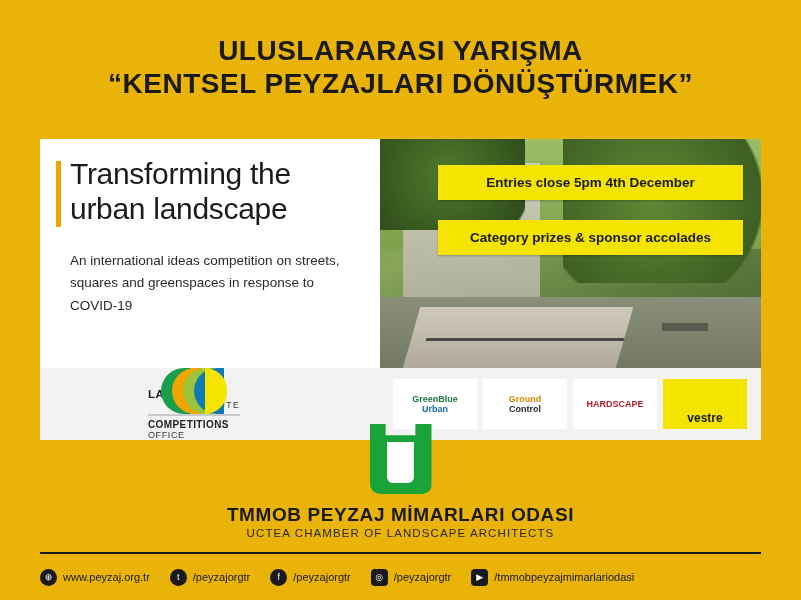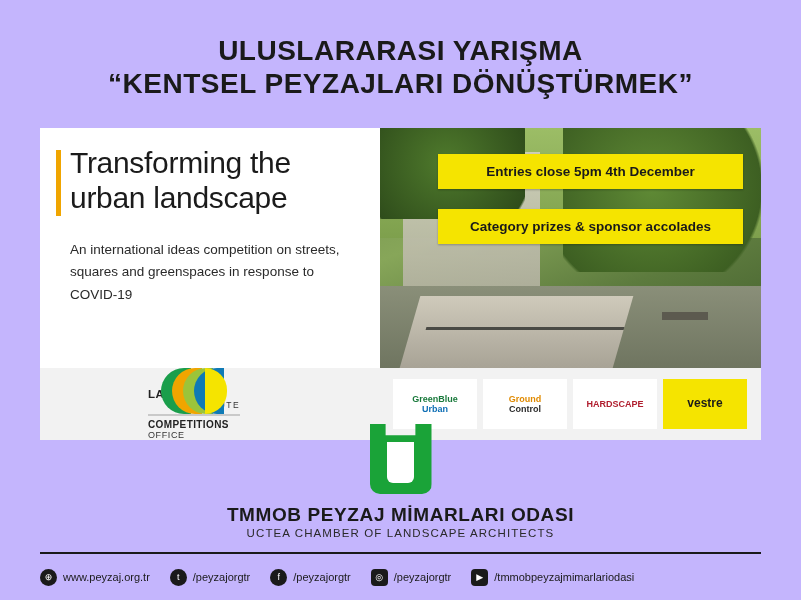--- a/index.html
+++ b/index.html
@@ -5,41 +5,41 @@
   * { box-sizing: border-box; margin: 0; padding: 0; }
   html, body {
     width: 801px; height: 600px;
     background: #ffffff;
     font-family: "Liberation Sans", sans-serif;
     overflow: hidden;
   }
   .page {
     position: relative;
     width: 801px; height: 600px;
-    background: #c4b5fd;
+    background: #eab308;
   }
 
   
   .header {
     padding-top: 34px;
     text-align: center;
   }
   .header-line {
     font-weight: bold;
     color: #1a1a1a;
     letter-spacing: 0.5px;
     line-height: 1.18;
   }
   .header-line-1 { font-size: 28px; }
   .header-line-2 { font-size: 28px; }
 
   
   .poster {
     position: absolute;
-    left: 40px; top: 128px;
+    left: 40px; top: 139px;
     width: 721px; height: 240px;
     background: #ffffff;
     display: flex;
   }
   .poster-left {
     width: 340px;
     position: relative;
     padding: 18px 16px 10px 30px;
     background: #ffffff;
   }
@@ -198,21 +198,21 @@
     text-align: center;
     line-height: 1.15;
     padding: 3px;
   }
   .tile.greenblue { color: #1a7a3c; }
   .tile.greenblue .sub { color: #0f6fb5; font-weight: bold; }
   .tile.ground { color: #e08a00; }
   .tile.ground .sub { color: #2b2b2b; }
   .tile.hard { color: #b01e2e; }
   .tile.selux { font-size: 13px; font-weight: normal; letter-spacing: .4px; color: #1a1a1a; }
-  .tile.vestre { background: #f5e400; color: #1a1a1a; font-size: 12px; }
+  .tile.vestre { background: #f5e400; color: #1a1a1a; font-size: 12px; align-items: flex-end; }
 
   
   .tmmob {
     position: absolute;
     left: 0; right: 0; top: 424px;
     text-align: center;
   }
   .tmmob-mark {
     width: 62px; height: 70px;
     margin: 0 auto 10px auto;

